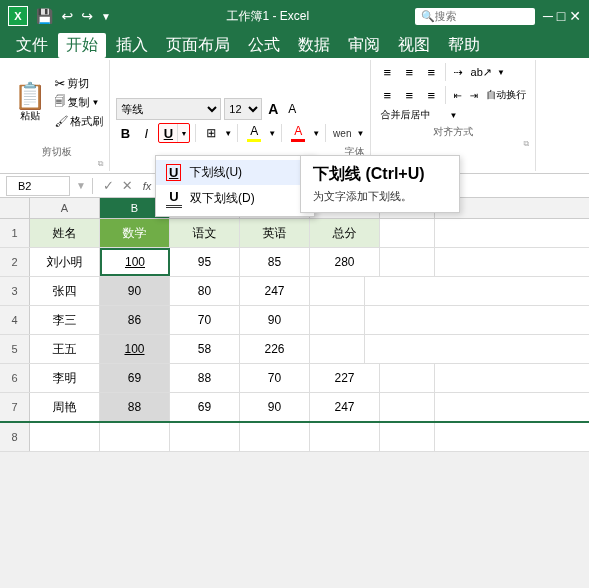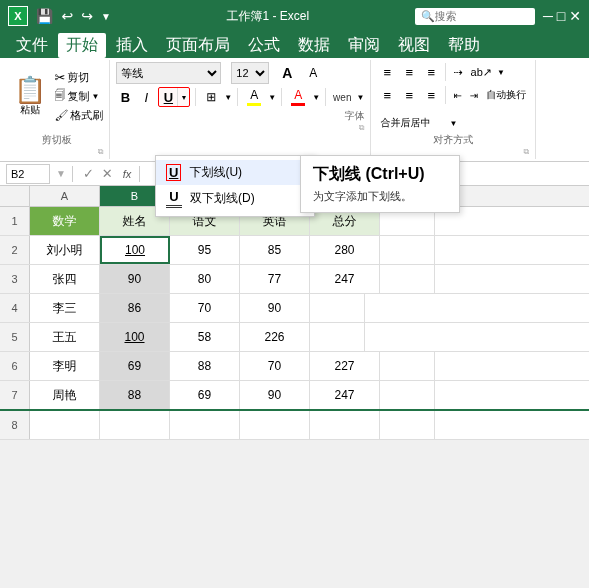--- a/index.html
+++ b/index.html
@@ -14,21 +14,21 @@
     .quick-access { display: flex; align-items: center; gap: 4px; margin-right: 8px; }
     .qa-btn { color: white; font-size: 14px; cursor: pointer; padding: 2px; }
 
     
     .menu-bar { background: #217346; height: 26px; display: flex; align-items: center; padding: 0 8px; gap: 2px; }
     .menu-item { color: white; font-size: 16px; padding: 2px 8px; cursor: pointer; border-radius: 2px; }
     .menu-item.active { background: white; color: #217346; }
 
     
     .formula-bar { background: white; border-bottom: 1px solid #ccc; height: 24px; display: flex; align-items: center; padding: 0 6px; gap: 4px; }
-    .cell-ref { border: 1px solid #ccc; width: 44px; height: 20px; display: flex; align-items: center; padding: 0 4px; font-size: 11px; }
+    .cell-ref { border: 1px solid #ccc; width: 64px; height: 20px; display: flex; align-items: center; padding: 0 11px; font-size: 11px; }
     .formula-divider { width: 1px; height: 16px; background: #ccc; }
     .fx-btn { font-size: 11px; color: #555; padding: 0 4px; cursor: pointer; font-style: italic; }
     .formula-input { flex: 1; border: none; outline: none; font-size: 11px; padding: 0 4px; }
 
     
     .spreadsheet { background: white; }
     .col-headers { display: flex; background: #f2f2f2; border-bottom: 1px solid #ccc; }
     .corner-cell { width: 30px; height: 20px; border-right: 1px solid #ccc; }
     .col-header { height: 20px; border-right: 1px solid #ccc; display: flex; align-items: center; justify-content: center; font-size: 11px; color: #555; background: #f2f2f2; flex-shrink: 0; }
     .col-header.selected { background: #217346; color: white; }
@@ -119,21 +119,21 @@
           <span style="font-size:11px;">🖌</span>
           <span style="font-size:11px;">格式刷</span>
         </div>
       </div>
     </div>
     <span style="font-size:10px; color:#666; margin-top:2px;">剪切板</span>
     <span style="font-size:8px; color:#aaa; align-self:flex-end; cursor:pointer;">⧉</span>
   </div>
 
   <div style="display:flex; flex-direction:column; padding:2px 6px; border-right:1px solid #e0e0e0; min-width:180px;">
-    <div style="display:flex; align-items:center; gap:10px; margin-bottom:3px;">
+    <div style="display:flex; align-items:center; gap:3px; margin-bottom:3px;margin-top:36px;">
       <select style="border:1px solid #ccc; font-size:11px; width:105px; height:22px; cursor:pointer;">
         <option>等线</option>
       </select>
       <select style="border:1px solid #ccc; font-size:11px; width:38px; height:22px; cursor:pointer;">
         <option>12</option>
       </select>
       <span style="font-size:14px; font-weight:bold; cursor:pointer; width:16px; text-align:center;">A</span>
       <span style="font-size:12px; cursor:pointer; width:16px; text-align:center;">A</span>
     </div>
     <div style="display:flex; align-items:center; gap:3px;">
@@ -180,21 +180,21 @@
     </div>
     <div style="display:flex; align-items:center; gap:2px;">
       <span style="width:20px; height:20px; display:flex; align-items:center; justify-content:center; cursor:pointer; font-size:13px;">≡</span>
       <span style="width:20px; height:20px; display:flex; align-items:center; justify-content:center; cursor:pointer; font-size:13px;">≡</span>
       <span style="width:20px; height:20px; display:flex; align-items:center; justify-content:center; cursor:pointer; font-size:13px;">≡</span>
       <div style="width:1px; height:18px; background:#ddd; margin:0 2px;"></div>
       <span style="font-size:10px; cursor:pointer; padding:1px 3px; white-space:nowrap;">⇤</span>
       <span style="font-size:10px; cursor:pointer; padding:1px 3px; white-space:nowrap;">⇥</span>
       <span style="font-size:10px; cursor:pointer; padding:1px 3px; white-space:nowrap;">自动换行</span>
     </div>
-    <div style="display:flex; align-items:center; gap:16px; margin-top:10px;">
+    <div style="display:flex; align-items:center; gap:16px; margin-top:2px;">
       <span style="font-size:10px; cursor:pointer; padding:1px 3px;">合并后居中</span>
       <span style="font-size:8px;">▼</span>
     </div>
     <span style="font-size:10px; color:#666; margin-top:2px; text-align:center;">对齐方式</span>
     <span style="font-size:8px; color:#aaa; align-self:flex-end; cursor:pointer;">⧉</span>
   </div>
 </div>
 
 <div class="dropdown-menu" style="position:absolute; top:155px; left:155px;">
   <div class="dropdown-item active-item">
@@ -232,22 +232,22 @@
     <div class="col-header col-a">A</div>
     <div class="col-header col-b selected" style="background:#217346; color:white;">B</div>
     <div class="col-header col-c">C</div>
     <div class="col-header col-d">D</div>
     <div class="col-header col-e">E</div>
     <div class="col-header col-f">F</div>
   </div>
 
   <div class="row">
     <div class="row-num">1</div>
+    <div class="cell col-a header-row">姓名</div>
     <div class="cell col-b header-row" style="background:#70ad47; color:white;">数学</div>
-    <div class="cell col-a header-row">姓名</div>
     <div class="cell col-c header-row">语文</div>
     <div class="cell col-d header-row">英语</div>
     <div class="cell col-e header-row">总分</div>
     <div class="cell col-f"></div>
   </div>
 
   <div class="row">
     <div class="row-num">2</div>
     <div class="cell col-a">刘小明</div>
     <div class="cell col-b" style="text-decoration:underline; border:2px solid #217346; background:white; font-weight:normal;">100</div>
@@ -255,21 +255,20 @@
     <div class="cell col-d">85</div>
     <div class="cell col-e">280</div>
     <div class="cell col-f"></div>
   </div>
 
   <div class="row">
     <div class="row-num">3</div>
     <div class="cell col-a">张四</div>
     <div class="cell col-b gray-bg">90</div>
     <div class="cell col-c">80</div>
-    <div class="cell col-d">77</div>
     <div class="cell col-e">247</div>
     <div class="cell col-f"></div>
   </div>
 
   <div class="row">
     <div class="row-num">4</div>
     <div class="cell col-a">李三</div>
     <div class="cell col-b gray-bg">86</div>
     <div class="cell col-c">70</div>
     <div class="cell col-d">90</div>

